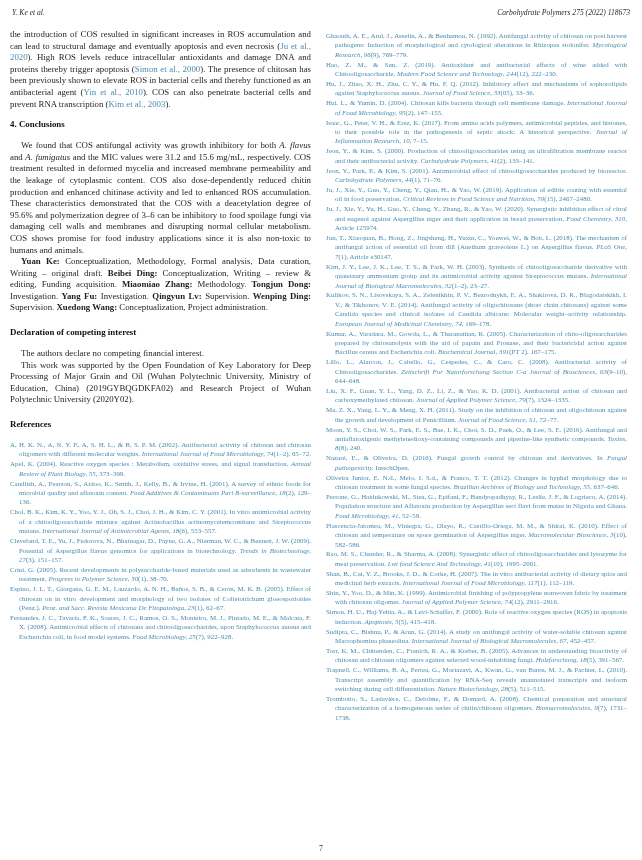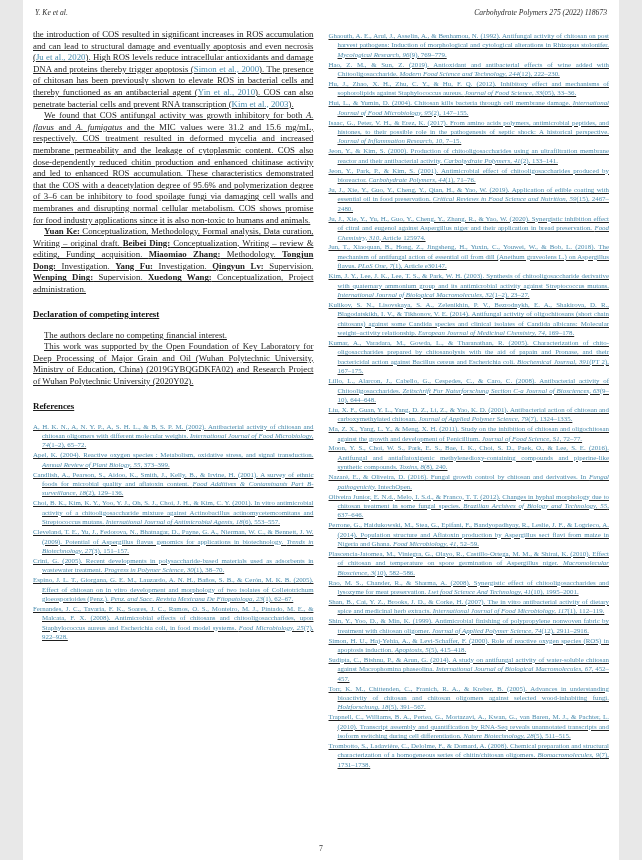--- a/index.html
+++ b/index.html
@@ -1,35 +1,35 @@
 <!DOCTYPE html>
 <html><head>
 <meta charset="utf-8">
 <style>
   html,body{margin:0;padding:0;background:#e8e8e8;}
   .page{
     position:relative;
-    width:596px;height:860px;
+    width:642px;height:860px;
     margin:0 auto;
     background:#ffffff;
     font-family:"Liberation Serif", serif;
     color:#1f1f1f;
     overflow:hidden;
     box-sizing:border-box;
     padding:6px 10px 0 10px;
   }
   .running-head{
     display:flex;justify-content:space-between;align-items:baseline;
     font-size:7.6px;font-style:italic;color:#2b2b2b;
     padding:2px 2px 0 2px;
   }
   .columns{
     display:flex;gap:15px;margin-top:12px;
   }
-  .col{width:301px;box-sizing:border-box;text-decoration:underline;}
+  .col{width:301px;box-sizing:border-box;}
   .para{
     font-size:8.8px;line-height:11.6px;text-align:justify;
     margin:0 0 0 0;color:#1f1f1f;
   }
   .para.indent{text-indent:11px;}
   .heading{
     font-size:8.9px;font-weight:bold;color:#111;
     margin:13px 0 11px 0;
   }
   .heading.first{margin-top:9px;}
@@ -53,20 +53,21 @@
 <body>
 
 <div class="page">
   <div class="running-head">
     <span>Y. Ke et al.</span>
     <span>Carbohydrate Polymers 275 (2022) 118673</span>
   </div>
   <div class="columns">
     <div class="col" id="left-col">
         <div class="para"><span class="seg-r">the introduction of COS resulted in significant increases in ROS accumulation and can lead to structural damage and eventually apoptosis and even necrosis (</span><span class="seg-a">Ju et al., 2020</span><span class="seg-r">). High ROS levels reduce intracellular antioxidants and damage DNA and proteins thereby trigger apoptosis (</span><span class="seg-a">Simon et al., 2000</span><span class="seg-r">). The presence of chitosan has been previously shown to elevate ROS in bacterial cells and thereby functioned as an antibacterial agent (</span><span class="seg-a">Yin et al., 2010</span><span class="seg-r">). COS can also penetrate bacterial cells and prevent RNA transcription (</span><span class="seg-a">Kim et al., 2003</span><span class="seg-r">).</span></div>
+        <div class="heading first">4.  Conclusions</div>
         <div class="para indent"><span class="seg-r">We found that COS antifungal activity was growth inhibitory for both </span><span class="seg-i">A. flavus</span><span class="seg-r"> and </span><span class="seg-i">A. fumigatus</span><span class="seg-r"> and the MIC values were 31.2 and 15.6 mg/mL, respectively. COS treatment resulted in deformed mycelia and increased membrane permeability and the leakage of cytoplasmic content. COS also dose-dependently reduced chitin production and enhanced chitinase activity and led to enhanced ROS accumulation. These characteristics demonstrated that the COS with a deacetylation degree of 95.6% and polymerization degree of 3–6 can be inhibitory to food spoilage fungi via damaging cell walls and membranes and disrupting normal cellular metabolism. COS shows promise for food industry applications since it is also non-toxic to humans and animals.</span></div>
         <div class="para indent"><span class="seg-b">Yuan Ke:</span><span class="seg-r"> Conceptualization, Methodology, Formal analysis, Data curation, Writing – original draft. </span><span class="seg-b">Beibei Ding:</span><span class="seg-r"> Conceptualization, Writing – review &amp; editing, Funding acquisition. </span><span class="seg-b">Miaomiao Zhang:</span><span class="seg-r"> Methodology. </span><span class="seg-b">Tongjun Dong:</span><span class="seg-r"> Investigation. </span><span class="seg-b">Yang Fu:</span><span class="seg-r"> Investigation. </span><span class="seg-b">Qingyun Lv:</span><span class="seg-r"> Supervision. </span><span class="seg-b">Wenping Ding:</span><span class="seg-r"> Supervision. </span><span class="seg-b">Xuedong Wang:</span><span class="seg-r"> Conceptualization, Project administration.</span></div>
         <div class="heading">Declaration of competing interest</div>
         <div class="para indent"><span class="seg-r">The authors declare no competing financial interest.</span></div>
         <div class="para indent"><span class="seg-r">This work was supported by the Open Foundation of Key Laboratory for Deep Processing of Major Grain and Oil (Wuhan Polytechnic University, Ministry of Education, China) (2019GYBQGDKFA02) and Research Project of Wuhan Polytechnic University (2020Y02).</span></div>
         <div class="heading">References</div>
         <div class="refs">
           <div class="ref"><span class="seg-r">A, H. K. N., A, N. Y. P., A, S. H. L., &amp; B, S. P. M. (2002). Antibacterial activity of chitosan and chitosan oligomers with different molecular weights. </span><span class="seg-i">International Journal of Food Microbiology, 74</span><span class="seg-r">(1–2), 65–72.</span></div>
           <div class="ref"><span class="seg-r">Apel, K. (2004). Reactive oxygen species : Metabolism, oxidative stress, and signal transduction. </span><span class="seg-i">Annual Review of Plant Biology, 55</span><span class="seg-r">, 373–399.</span></div>
           <div class="ref"><span class="seg-r">Candlish, A., Pearson, S., Aidoo, K., Smith, J., Kelly, B., &amp; Irvine, H. (2001). A survey of ethnic foods for microbial quality and aflatoxin content. </span><span class="seg-i">Food Additives &amp; Contaminants Part B-surveillance, 18</span><span class="seg-r">(2), 129–136.</span></div>

